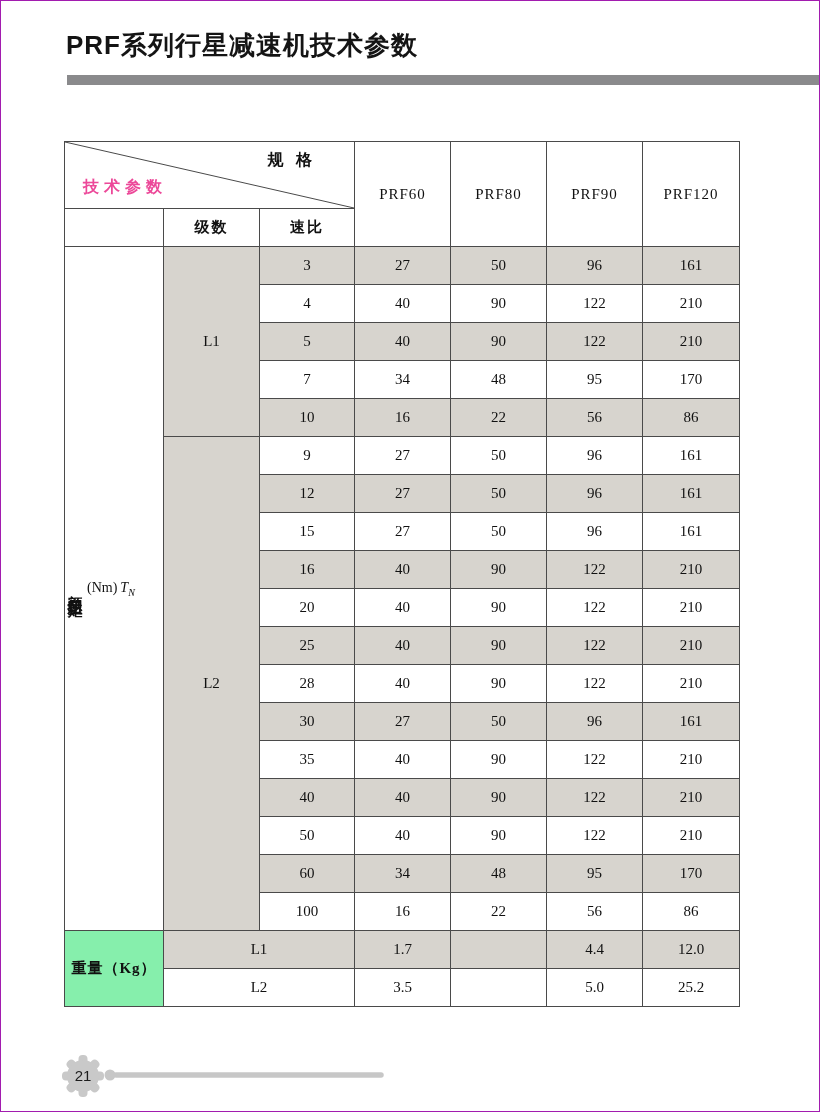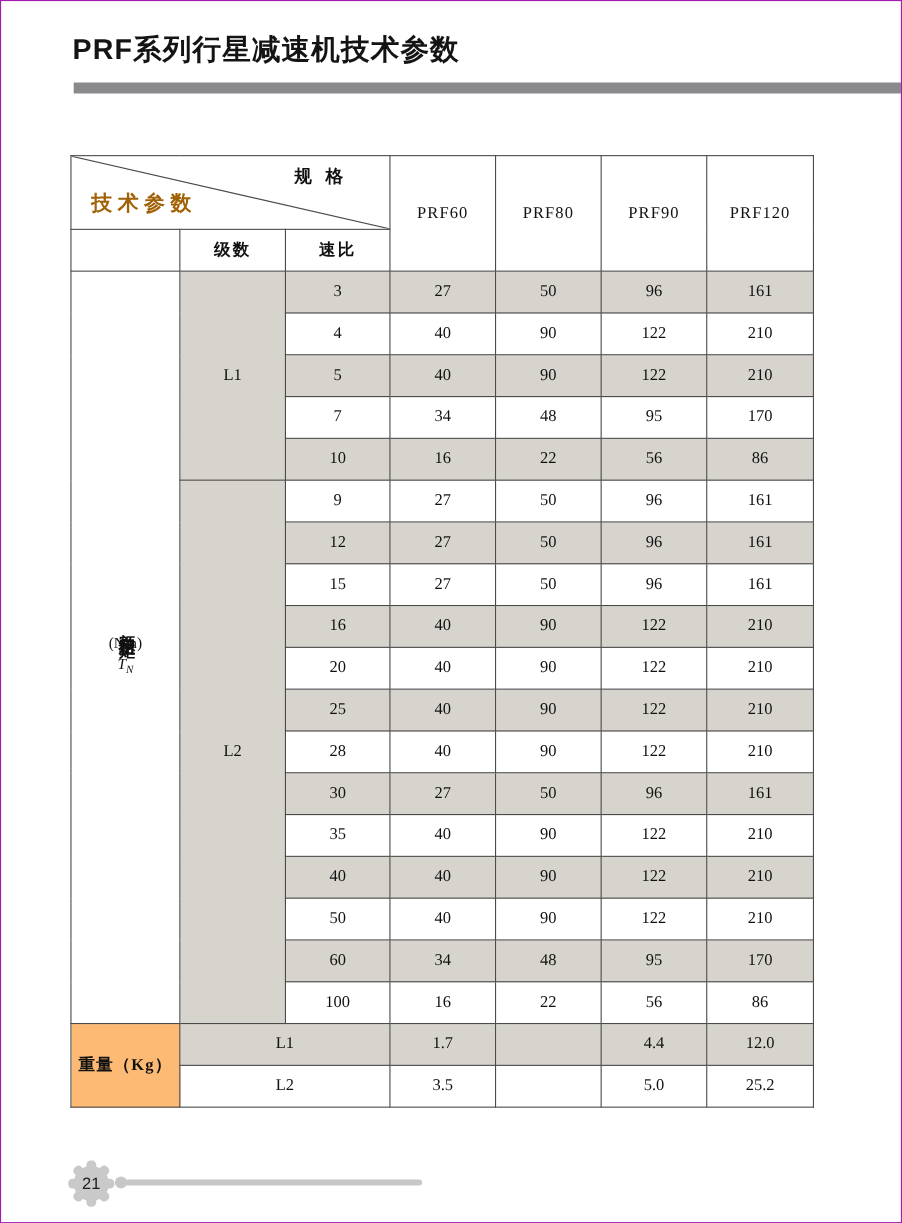--- a/index.html
+++ b/index.html
@@ -42,37 +42,37 @@
   .diag-cell { position:relative; }
   .diag-cell svg.diag { position:absolute; left:0; top:0; width:100%; height:100%; display:block; }
   .lbl-spec {
     position:absolute; top:8px; right:38px;
     font-family:"Liberation Sans", sans-serif;
     font-weight:bold; font-size:16px; letter-spacing:4px; color:#111;margin-left:18px;
   }
   .lbl-param {
     position:absolute; bottom:10px; left:18px;
     font-family:Liberation Mono, monospace;
-    font-weight:bold; font-size:19px; letter-spacing:5px; color:#a16207;
+    font-weight:bold; font-size:16px; letter-spacing:5px; color:#ec4899;
   }
   .sub-hdr {
     font-family:"Liberation Sans", sans-serif;
     font-weight:bold; font-size:16px; letter-spacing:2px;
   }
   .spec-col-hdr { font-size:16px; letter-spacing:1px; }
   .torque-label-cell { background:#ffffff; }
-  .torque-label { display:flex; flex-direction:column; align-items:center; gap:3px; }
+  .torque-label { display:flex; flex-direction:row; align-items:center; gap:3px; }
   .vert-text {
     writing-mode:vertical-rl; text-orientation:upright;
     font-size:15px; letter-spacing:3px; font-weight:bold;
   }
   .unit-text { font-size:14px; }
   .sym-text { font-style:italic; font-size:14px; }
   .sym-text sub { font-size:10px; font-style:italic; }
-  .weight-label-cell { font-weight:bold; font-size:16px; letter-spacing:1px; background:#fdba74; }
+  .weight-label-cell { font-weight:bold; font-size:16px; letter-spacing:1px; background:#86efac; }
   .footer { position:absolute; left:58px; top:1050px; width:340px; height:50px; }
 </style>
 </head>
 <body>
 
 <div class="page">
 
   <div class="doc-title">PRF系列行星减速机技术参数</div>
   <div class="title-bar"></div>
 

